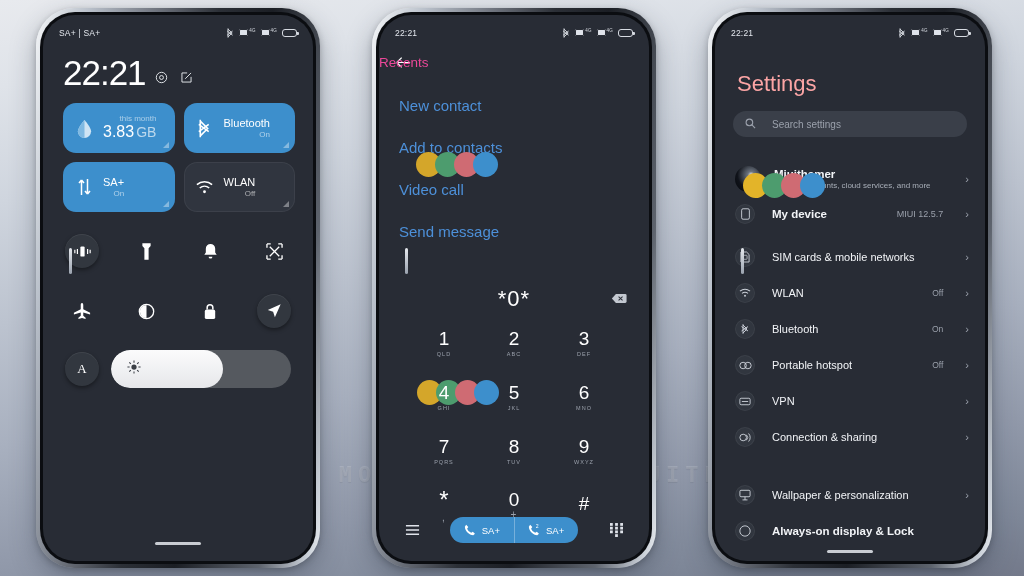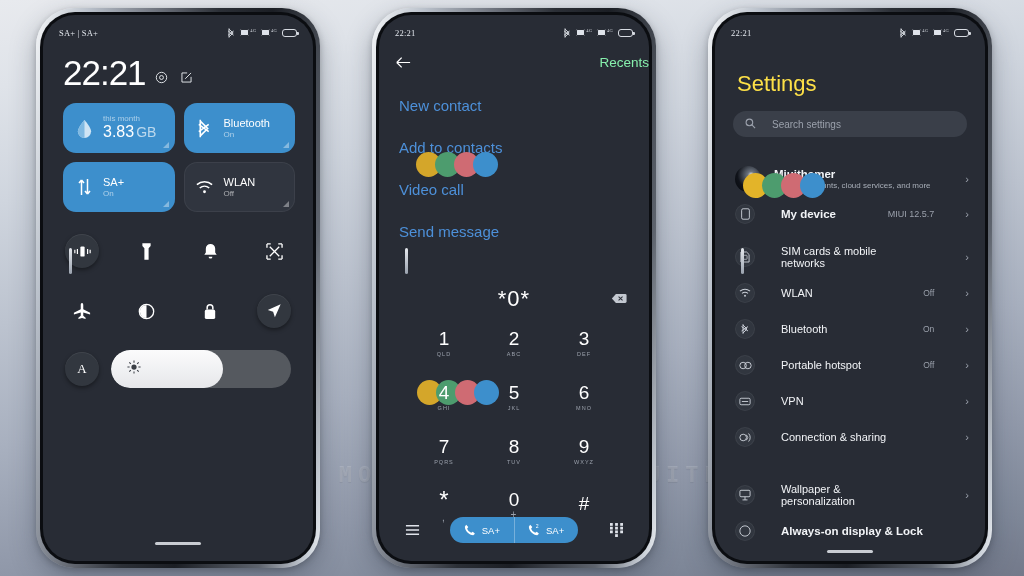--- a/index.html
+++ b/index.html
@@ -51,21 +51,21 @@
     position:absolute; width:3px; height:26px; border-radius:2px;
     background:linear-gradient(180deg,#e6e9ee,#9aa2ae);
     top:240px; z-index:4;
   }
   .side-btn.left { left:33px; }
 
   
   .statusbar {
     display:flex; align-items:center; justify-content:space-between;
     padding:9px 16px 0 16px; height:26px;
-    font-size:8.5px; color:#e9ecf1; letter-spacing:.2px;font-family:Liberation Serif, serif;
+    font-size:8.5px; color:#e9ecf1; letter-spacing:.2px;
   }
   .sb-left { font-size:8.5px; color:#e3e7ed; }
   .sb-right { display:flex; align-items:center; gap:5px; }
   .sb-ic { display:inline-flex; align-items:center; }
   .sig { position:relative; display:inline-flex; align-items:flex-end; }
   .sig .bars {
     width:9px; height:7px; border-radius:1.5px;
     background:#dfe3ea;
     box-shadow: inset 0 0 0 1px #2a2e36;
   }
@@ -89,21 +89,21 @@
   .cc-tiles { padding:13px 18px 0 20px; display:flex; flex-direction:column; gap:9px; }
   .cc-tilerow { display:flex; gap:9px; }
   .tile {
     flex:1; height:50px; border-radius:13px; position:relative;
     display:flex; align-items:center; gap:9px; padding:0 11px;
     overflow:hidden;
   }
   .tile.on { background:#3d8fcc; }
   .tile.off { background:#30353f; box-shadow: inset 0 0 0 1px rgba(255,255,255,0.06); }
   .tile .t-ic { width:20px; display:flex; justify-content:center; flex:0 0 20px; }
-  .tile .t-txt { display:flex; flex-direction:column; line-height:1.18; }
+  .tile .t-txt { display:flex; flex-direction:column; line-height:1.18;align-items:flex-end; }
   .tile .t-lbl { font-size:11px; color:#fff; font-weight:400; }
   .tile .t-sub { font-size:8px; color:rgba(255,255,255,0.58); }
   .tile .t-top { font-size:8px; color:rgba(255,255,255,0.55); }
   .tile .t-big { font-size:16px; color:#fff; font-weight:400; }
   .tile .t-big span { font-size:14px; color:rgba(255,255,255,0.65); margin-left:2px;}
   .tile .corner {
     position:absolute; right:6px; bottom:5px;
     width:0; height:0; border-style:solid; border-width:0 0 6px 6px;
     border-color:transparent transparent rgba(255,255,255,0.38) transparent;
   }
@@ -131,21 +131,21 @@
   }
   .slider .sun { position:absolute; left:16px; top:50%; transform:translateY(-50%); z-index:2; }
   .home-pill {
     position:absolute; bottom:16px; left:50%; transform:translateX(-50%);
     width:46px; height:3.5px; border-radius:2px; background:#c9ccd2;
   }
 
   
   .dl-hdr { position:relative; height:34px; display:flex; align-items:center; padding:0 16px; margin-top:4px;}
   .dl-back { width:22px; display:flex; align-items:center; }
-  .dl-title { position:absolute; left:0; right:0; text-align:right; font-size:13.5px; color:#86efac; font-weight:400; }
+  .dl-title { position:absolute; left:0; right:0; text-align:left; font-size:13.5px; color:#ec4899; font-weight:400; }
 
   .dl-links { padding:18px 20px 0 20px; display:flex; flex-direction:column; gap:25px; position:relative; }
   .dl-link { font-size:15px; color:#4d90d9; }
 
   .blob-row { position:absolute; display:flex; z-index:4; }
   .blob { width:25px; height:25px; border-radius:50%; margin-left:-6px; }
   .blob:first-child { margin-left:0; }
 
   .dl-input { margin-top:42px; position:relative; height:34px; display:flex; align-items:center; justify-content:center; }
   .dl-number { font-size:22px; color:#fff; font-weight:300; letter-spacing:1px; }
@@ -164,30 +164,30 @@
   }
   .callpill { display:flex; background:#3d8fcc; border-radius:18px; overflow:hidden; }
   .callbtn {
     display:flex; align-items:center; gap:6px; padding:7px 14px;
     font-size:9.5px; color:#fff;
   }
   .callbtn + .callbtn { box-shadow: inset 1px 0 0 rgba(255,255,255,0.3); }
   .ic-btn { width:22px; display:flex; justify-content:center; }
 
   
-  .st-title { padding:30px 0 0 22px; font-size:22px; font-weight:400; color:#fde047; }
+  .st-title { padding:30px 0 0 22px; font-size:22px; font-weight:400; color:#fca5a5; }
   .st-search {
     margin:14px 18px 0 18px; height:26px; border-radius:14px;
     background:#3a3f49; display:flex; align-items:center; gap:16px; padding:0 12px;
   }
   .st-search .ph { font-size:10px; color:#9ba1ac; }
 
   .st-list { margin-top:14px; position:relative; }
   .st-item {
-    display:flex; align-items:center; gap:26px;
+    display:flex; align-items:center; gap:17px;
     padding:0 16px 0 20px; height:32px; position:relative;
   }
   .st-ic {
     width:20px; height:20px; border-radius:50%; flex:0 0 20px;
     background:#31363f; display:flex; align-items:center; justify-content:center;
     box-shadow: inset 0 0 0 1px rgba(255,255,255,0.05);
   }
   .st-lbl { font-size:11px; color:#f2f4f7; flex:1; }
   .st-lbl.strong { font-weight:bold; font-size:11.5px; }
   .st-val { font-size:8.5px; color:#9aa0ab; margin-right:5px; }

